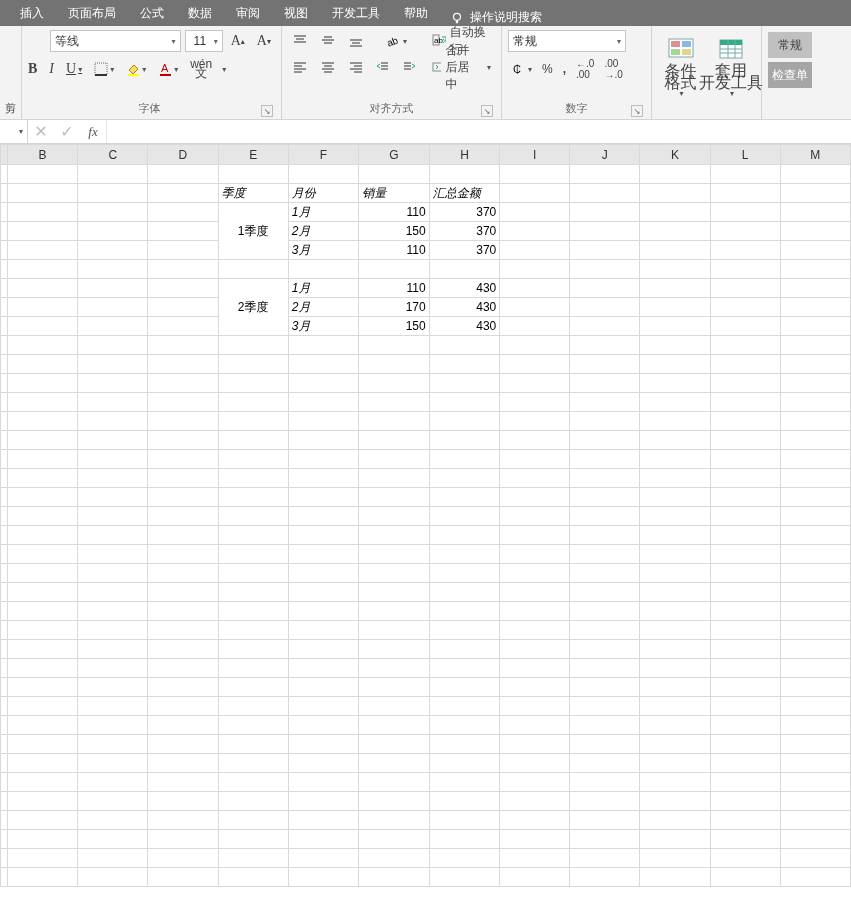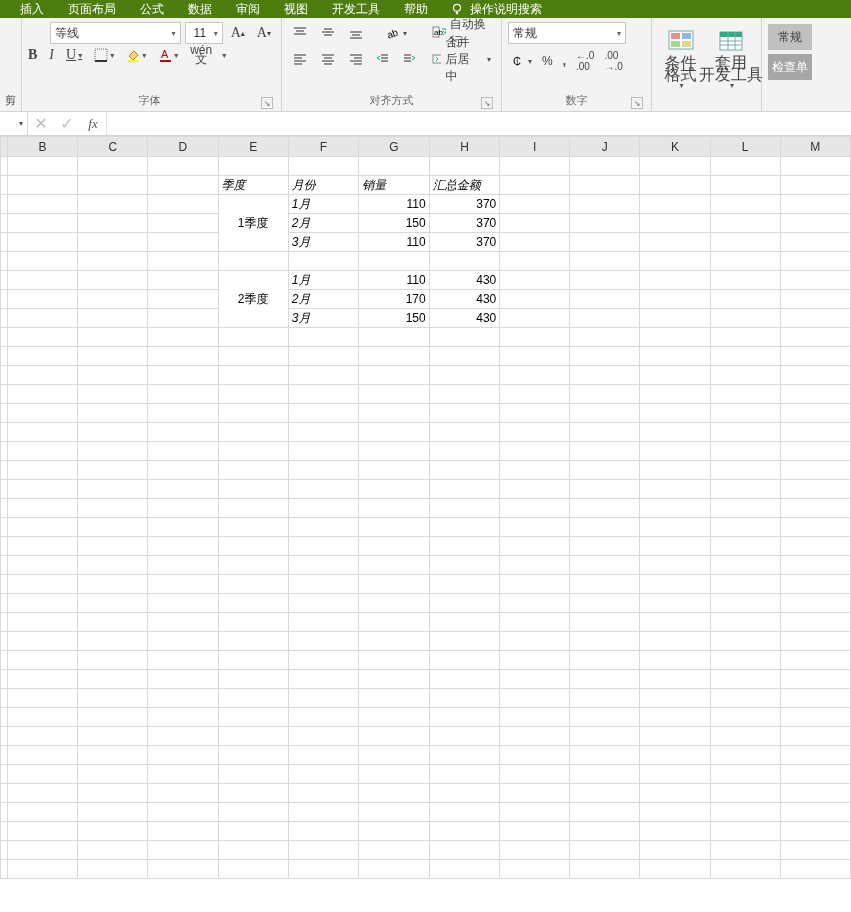--- a/index.html
+++ b/index.html
@@ -1,19 +1,19 @@
 <!DOCTYPE html>
 <html><head>
 <meta charset="utf-8">
 <style>
 * { box-sizing: border-box; margin: 0; padding: 0; font-family: "Microsoft YaHei", "Segoe UI", sans-serif; }
 html, body { width: 851px; height: 912px; overflow: hidden; background: #fff; }
 
 
-.tabs { background: #4d7c0f; height: 18px; display: flex; align-items: center; padding: 0 8px; color: #fff; font-size: 12px; }
+.tabs { background: #737373; height: 26px; display: flex; align-items: flex-end; padding: 0 8px; color: #fff; font-size: 12px; }
 .tabs .tab { padding: 0 12px; height: 26px; display: flex; align-items: center; cursor: pointer; }
 .tabs .search { display: flex; align-items: center; margin-left: 10px; }
 .tabs .search .bulb { margin-right: 6px; }
 .bulb svg { width: 14px; height: 14px; display:block; }
 
 
 .ribbon { background: #f3f3f3; border-bottom: 1px solid #d4d4d4; height: 94px; display: flex; font-size: 12px; color: #444; }
 .group { border-right: 1px solid #d4d4d4; padding: 4px 6px 0 6px; display: flex; flex-direction: column; justify-content: space-between; }
 .group .glabel { text-align: center; font-size: 11px; color: #666; padding: 2px 0 3px 0; position: relative; }
 .group .glabel .launcher { position: absolute; right: 2px; bottom: 2px; width: 12px; height: 12px; border: 1px solid #bcbcbc; display:flex; align-items:center; justify-content:center; font-size:8px; color:#666; }
@@ -21,21 +21,21 @@
 .ctrl { display: inline-flex; align-items: center; justify-content: center; padding: 2px 4px; border-radius: 2px; cursor: pointer; height: 22px; }
 .sel { border: 1px solid #c5c5c5; background: #fff; height: 22px; display: flex; align-items: center; padding: 0 4px; font-size: 12px; color: #333; }
 .sel .dd { margin-left: auto; color: #666; }
 .big { display: flex; flex-direction: column; align-items: center; justify-content: center; width: 48px; cursor:pointer; }
 .big .icon { width: 28px; height: 28px; }
 .big .txt { font-size: 16px; text-align: center; line-height: 12px; margin-top: 2px; }
 .dd-arrow { font-size: 8px; color: #555; margin-left: 2px; }
 
 
 .font-group { width: 260px; padding-left: 2px; }
-.font-group .row1 { }
+.font-group .row1 { margin-bottom: 6px; }
 .fontname { width: 140px; margin-left: 26px; }
 .fontsize { width: 40px; padding-left: 8px; }
 .ainc, .adec { font-family: "Times New Roman", serif; font-size: 14px; }
 .ainc sup, .adec sup { font-size: 8px; }
 .b { font-weight: bold; font-family: "Times New Roman"; font-size: 14px; }
 .i { font-style: italic; font-family: "Times New Roman"; font-size: 14px; }
 .u { text-decoration: underline; font-family: "Times New Roman"; font-size: 14px; }
 .border-btn svg, .fill-btn svg, .font-color-btn svg { display:block; }
 .wen { font-size: 12px; }
 

